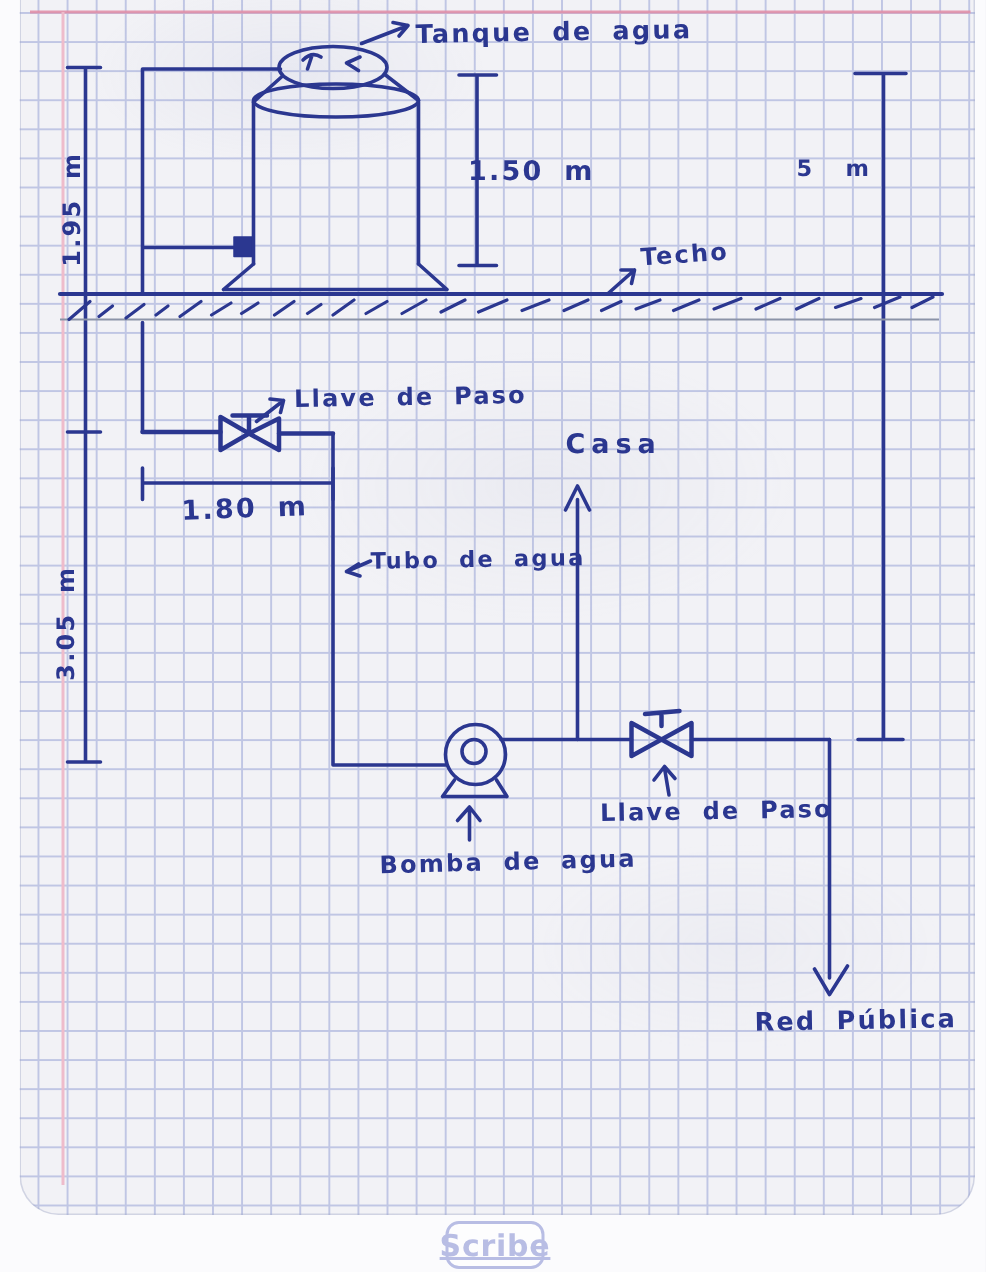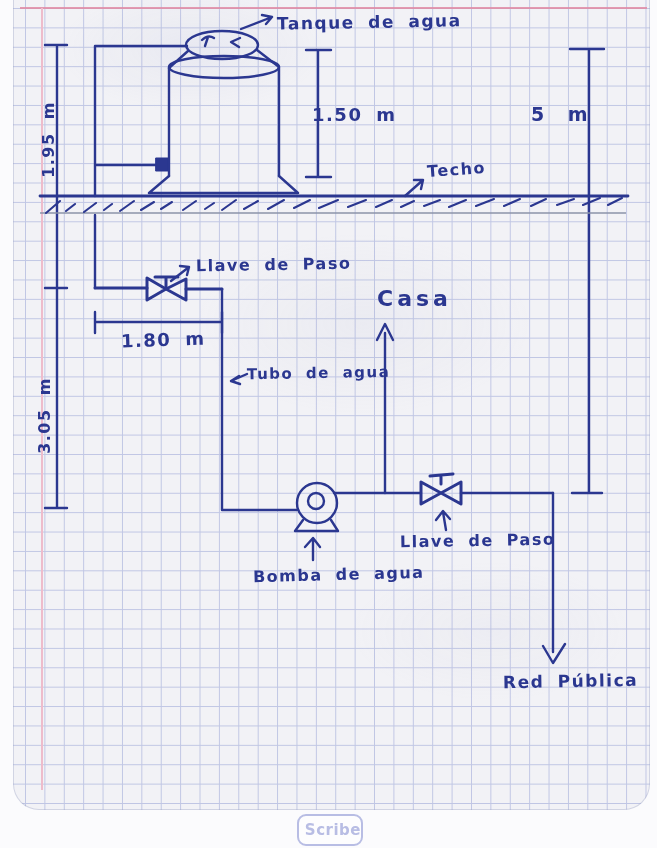--- a/index.html
+++ b/index.html
@@ -44,23 +44,24 @@
   .ink-fill{fill:var(--ink); stroke:var(--ink); stroke-width:1;}
   .pencil{stroke:var(--pencil); stroke-width:1.3; fill:none;}
   .lbl{
     position:absolute; color:var(--ink); font-size:16px; font-weight:600;
     letter-spacing:1.5px; word-spacing:6px; white-space:nowrap;
   }
   .rot{transform:rotate(-90deg);}
   .badge{
     position:absolute; left:297px; top:814px; width:66px; height:32px;
     border:2px solid var(--watermark); border-radius:9px;
-    display:flex; align-items:center; justify-content:flex-end;
-    color:var(--watermark); font-size:15px; font-weight:700; letter-spacing:.5px;
+    display:flex; align-items:center; justify-content:center;
+    color:var(--watermark); font-size:20px; font-weight:700; letter-spacing:.5px;
     background:rgba(255,255,255,.55);
+    text-decoration:underline;
   }
 </style>
 </head>
 <body>
 
 <div class="page">
 
   <div class="sheet">
     <div class="margin-top"></div>
     <div class="margin-left"></div>
@@ -149,35 +150,35 @@
 
     <path class="ink" d="M241 29 L272 17 M272 17 L262 15 M272 17 L266 24"></path>
 
     <path class="ink" d="M405 196 L423 180 M423 180 L414 180 M423 180 L421 189"></path>
   </svg>
 
   <div class="lbl" style="left:277px; top:12px; font-size:17px; transform:rotate(-1deg);">Tanque de agua</div>
 
   <div class="lbl" style="left:312px; top:104px; font-size:18px;">1.50 m</div>
 
-  <div class="lbl" style="left:531px; top:103px; font-size:19px; word-spacing:14px;">5 m</div>
+  <div class="lbl" style="left:531px; top:103px; font-size:15px; word-spacing:14px;">5 m</div>
 
   <div class="lbl" style="left:427px; top:160px; transform:rotate(-4deg);">Techo</div>
 
   <div class="lbl rot" style="left:-2px; top:130px; width:100px; text-align:center;">1.95 m</div>
 
   <div class="lbl rot" style="left:-6px; top:406px; width:100px; text-align:center;">3.05 m</div>
 
   <div class="lbl" style="left:196px; top:255px; transform:rotate(-1deg);">Llave de Paso</div>
 
   <div class="lbl" style="left:121px; top:329px; font-size:18px; transform:rotate(-2deg);">1.80 m</div>
 
   <div class="lbl" style="left:247px; top:364px; font-size:15px; transform:rotate(-1deg);">Tubo de agua</div>
 
-  <div class="lbl" style="left:377px; top:286px; font-size:22px; letter-spacing:4px;">Casa</div>
+  <div class="lbl" style="left:377px; top:286px; font-size:18px; letter-spacing:4px;">Casa</div>
 
   <div class="lbl" style="left:253px; top:565px; transform:rotate(-1.5deg);">Bomba de agua</div>
 
   <div class="lbl" style="left:400px; top:531px; transform:rotate(-1deg);">Llave de Paso</div>
 
   <div class="lbl" style="left:503px; top:671px; font-size:17px; transform:rotate(-1deg);">Red Pública</div>
 
   <div class="badge">
     <span>Scribe</span>
   </div>

